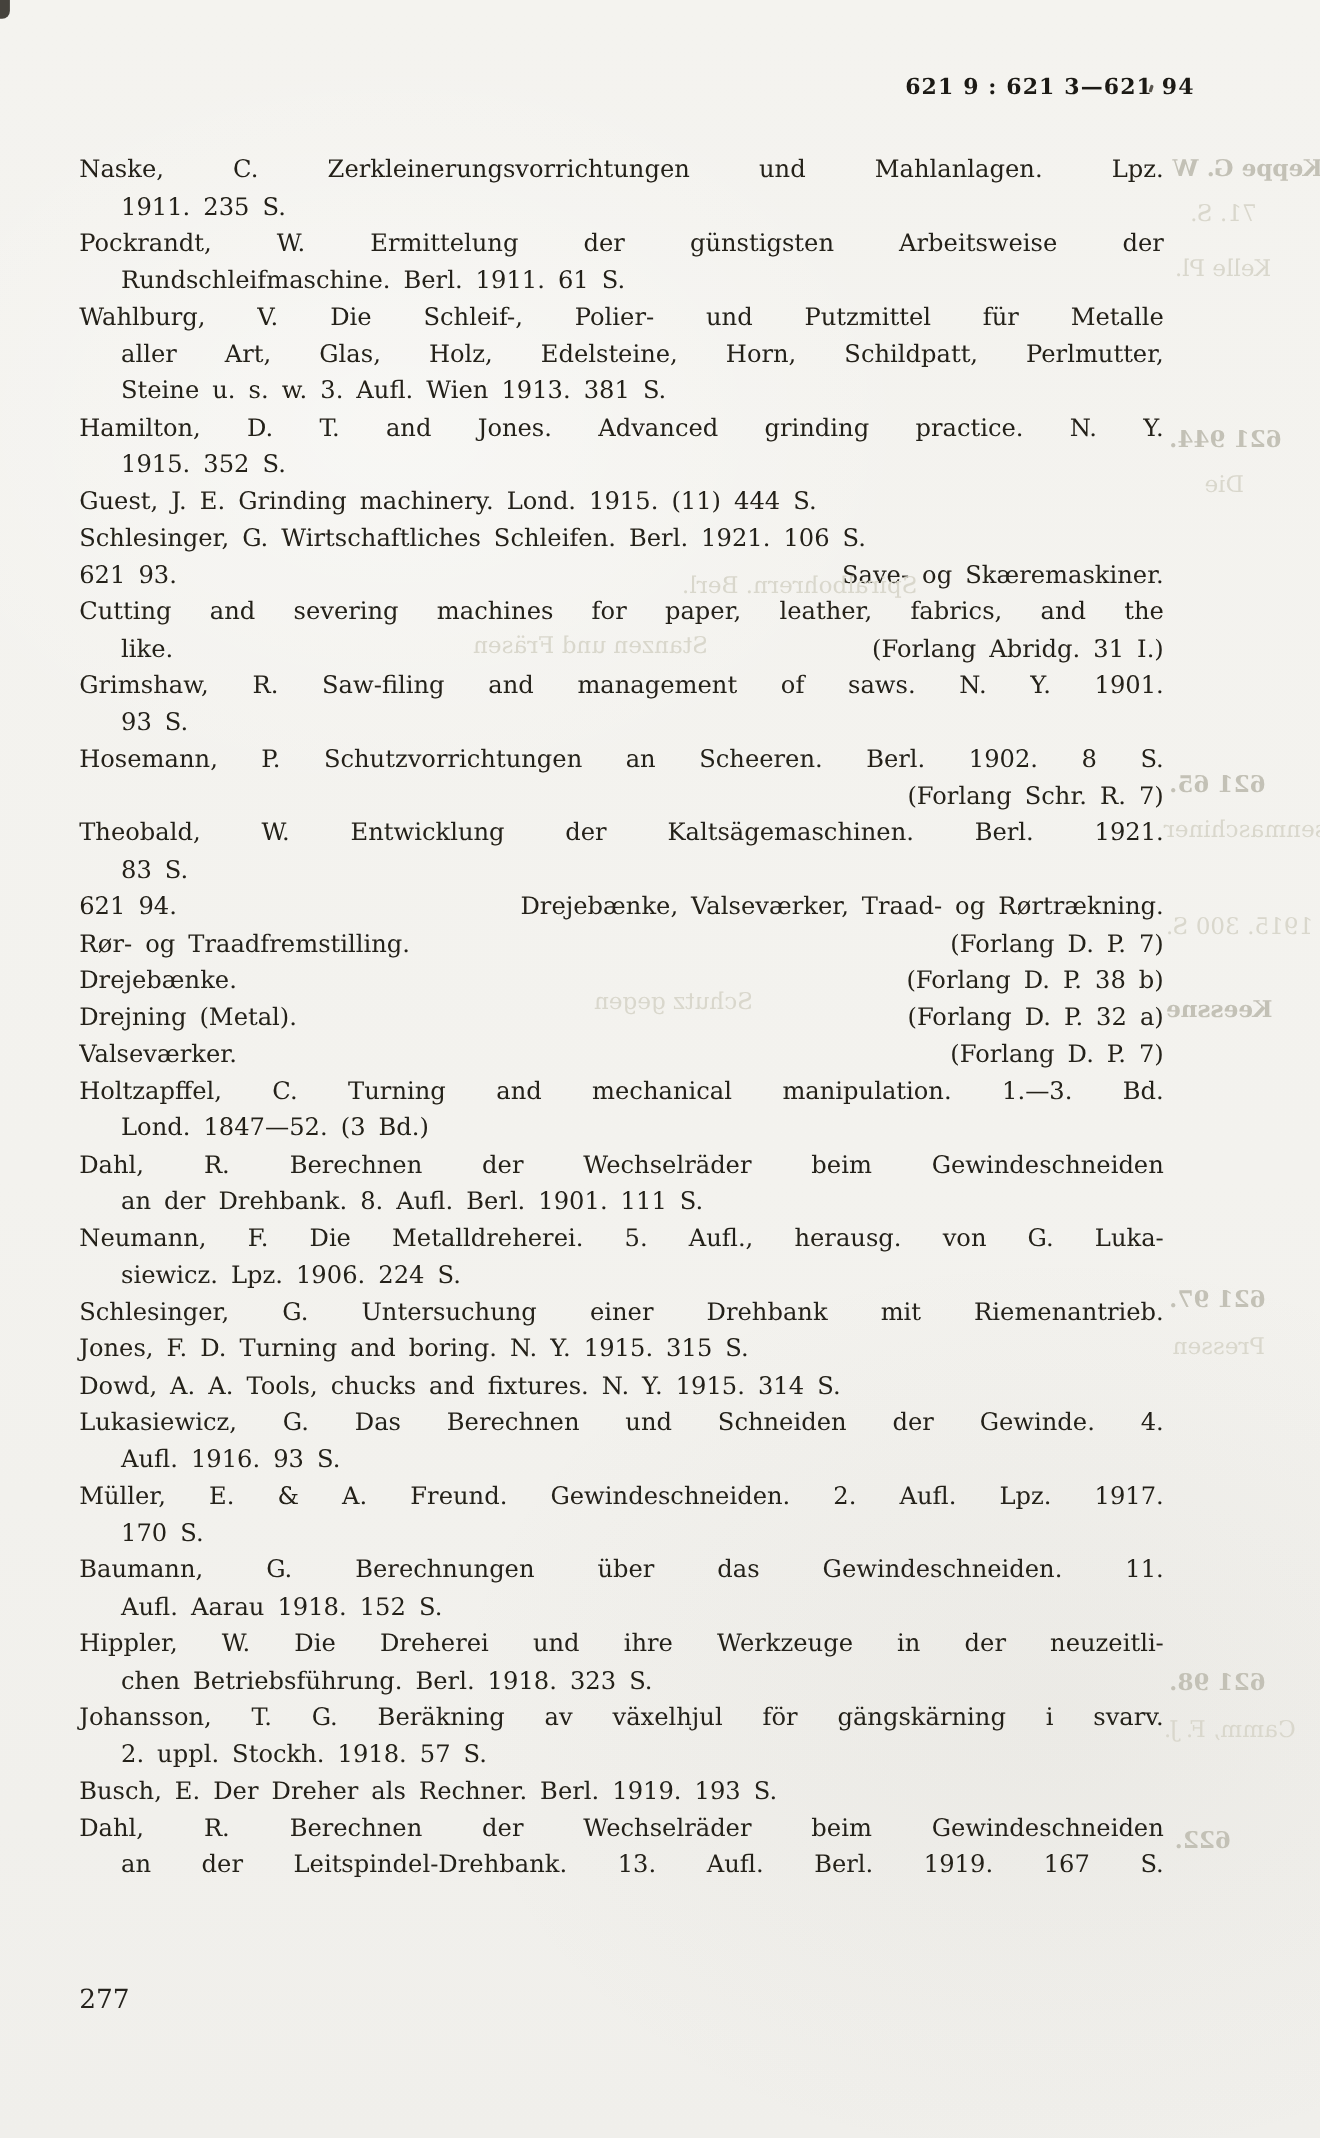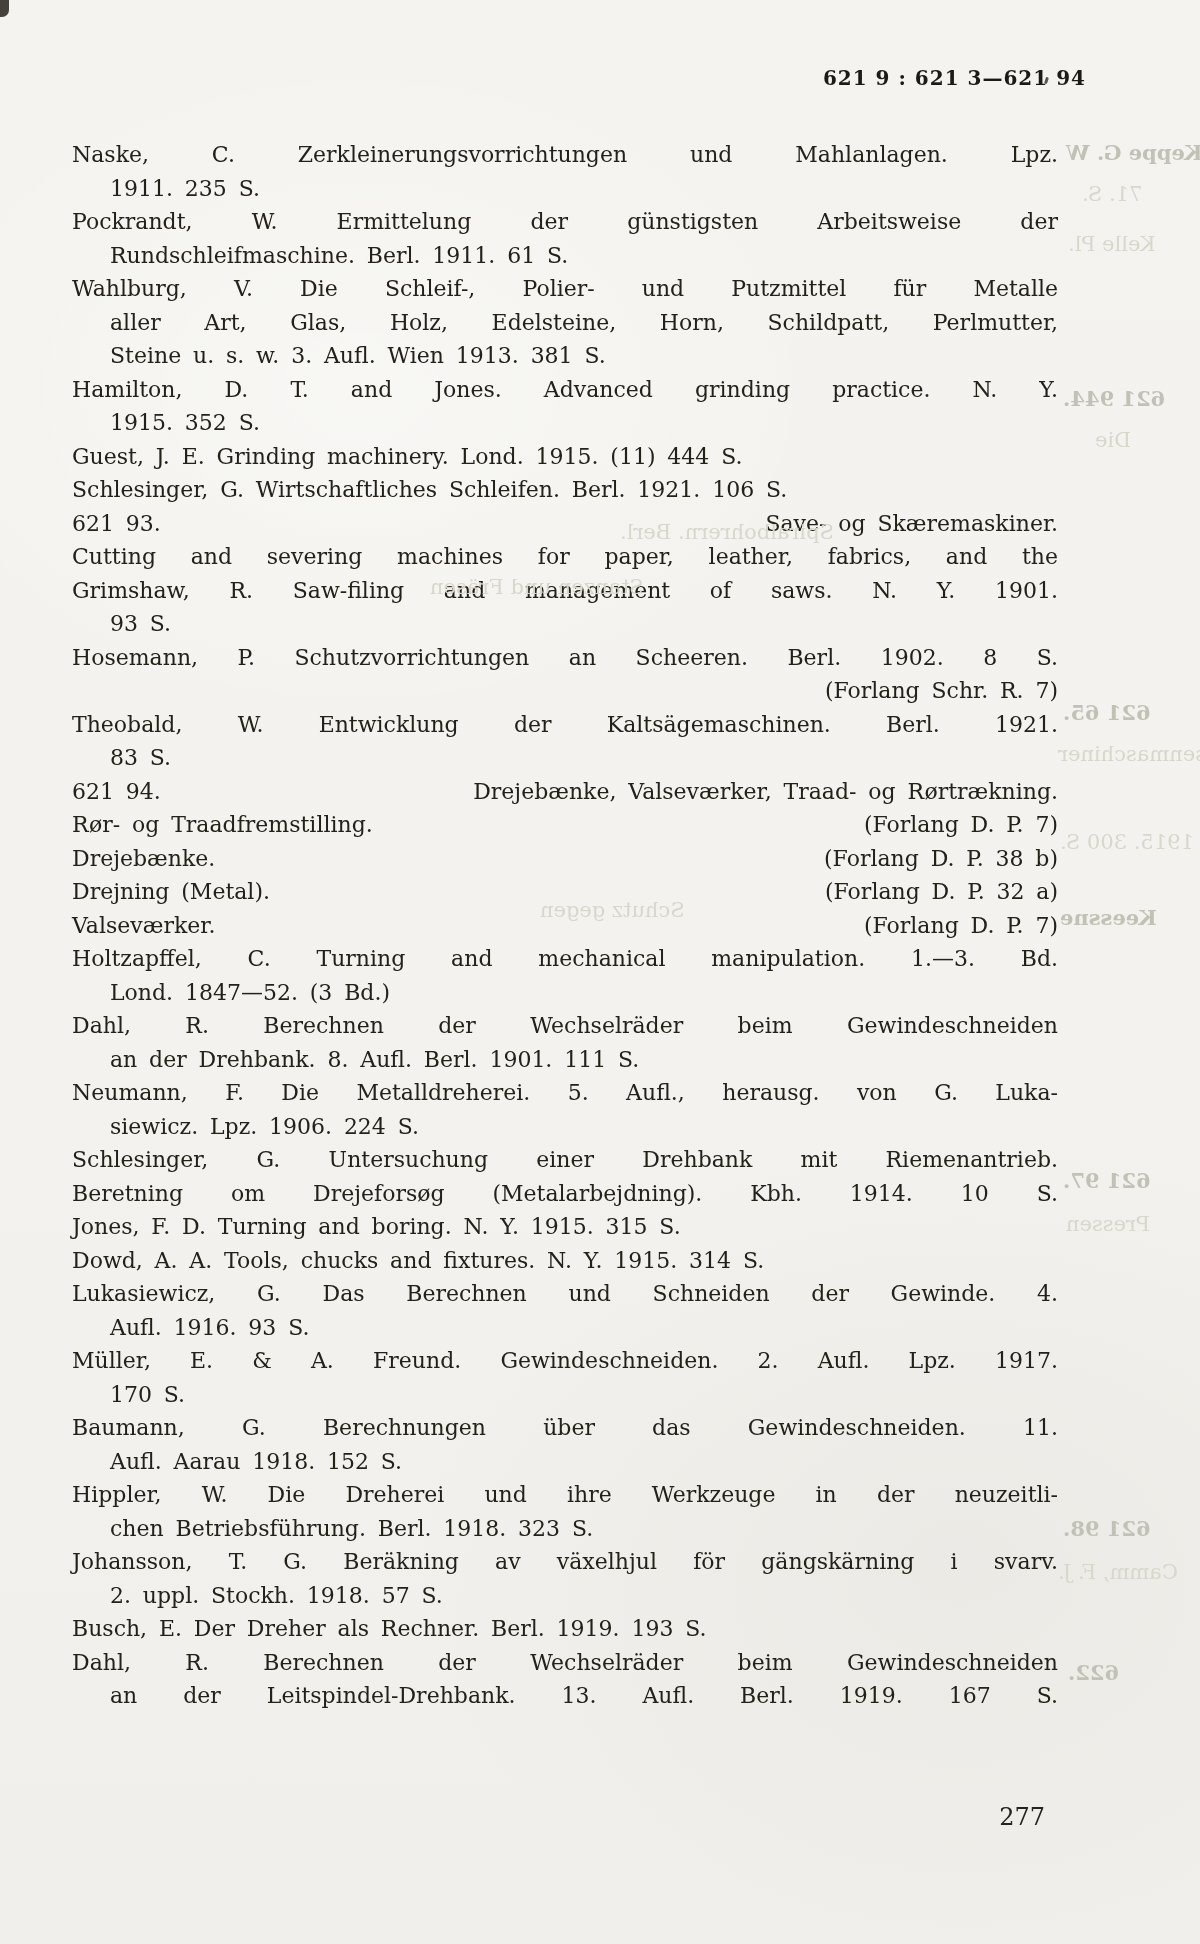--- a/index.html
+++ b/index.html
@@ -41,22 +41,22 @@
     word-spacing: 0.22em;
   }
   .line { white-space: nowrap; }
   .line.j { white-space: normal; text-align: justify; text-align-last: justify; }
   .line.flexrow { display: flex; justify-content: space-between; white-space: nowrap; }
   .line.i1 { padding-left: 38px; }
   .b { font-weight: 400; }
   .right-note { margin-left: auto; white-space: nowrap; }
   .page-number {
     position: absolute;
-    top: 1803px; left: 59px; width: 986px;
-    text-align: right;
+    top: 1803px; left: 72px; width: 986px;
+    text-align: left;
     font-size: 24px;
     color: #26231d;
   }
   
   .ghost {
     position: absolute;
     transform: scaleX(-1);
     transform-origin: center;
     font-size: 21px;
     font-weight: 700;
@@ -100,20 +100,24 @@
       <div class="line i1"><span><span>Steine u. s. w. 3. Aufl. Wien 1913. 381 S.</span></span></div>
       <div class="line j"><span><span class="b">Hamilton, D. T.</span><span> and </span><span class="b">Jones.</span><span> Advanced grinding practice. N. Y.</span></span></div>
       <div class="line i1"><span><span>1915. 352 S.</span></span></div>
       <div class="line"><span><span class="b">Guest, J. E.</span><span> Grinding machinery. Lond. 1915. (11) 444 S.</span></span></div>
       <div class="line"><span><span class="b">Schlesinger, G.</span><span> Wirtschaftliches Schleifen. Berl. 1921. 106 S.</span></span></div>
       <div class="line flexrow">
         <span><span class="b">621 93.</span></span>
         <span class="right-note"><span class="b">Save- og Skæremaskiner.</span></span>
       </div>
       <div class="line j"><span><span>Cutting and severing machines for paper, leather, fabrics, and the</span></span></div>
+      <div class="line i1 flexrow">
+        <span><span>like.</span></span>
+        <span class="right-note"><span>(Forlang Abridg. 31 I.)</span></span>
+      </div>
       <div class="line j"><span><span class="b">Grimshaw, R.</span><span> Saw-filing and management of saws. N. Y. 1901.</span></span></div>
       <div class="line i1"><span><span>93 S.</span></span></div>
       <div class="line j"><span><span class="b">Hosemann, P.</span><span> Schutzvorrichtungen an Scheeren. Berl. 1902. 8 S.</span></span></div>
       <div class="line flexrow">
         <span class="right-note"><span>(Forlang Schr. R. 7)</span></span>
       </div>
       <div class="line j"><span><span class="b">Theobald, W.</span><span> Entwicklung der Kaltsägemaschinen. Berl. 1921.</span></span></div>
       <div class="line i1"><span><span>83 S.</span></span></div>
       <div class="line flexrow">
         <span><span class="b">621 94.</span></span>
@@ -135,21 +139,20 @@
         <span><span>Valseværker.</span></span>
         <span class="right-note"><span>(Forlang D. P. 7)</span></span>
       </div>
       <div class="line j"><span><span class="b">Holtzapffel, C.</span><span> Turning and mechanical manipulation. 1.—3. Bd.</span></span></div>
       <div class="line i1"><span><span>Lond. 1847—52. (3 Bd.)</span></span></div>
       <div class="line j"><span><span class="b">Dahl, R.</span><span> Berechnen der Wechselräder beim Gewindeschneiden</span></span></div>
       <div class="line i1"><span><span>an der Drehbank. 8. Aufl. Berl. 1901. 111 S.</span></span></div>
       <div class="line j"><span><span class="b">Neumann, F.</span><span> Die Metalldreherei. 5. Aufl., herausg. von G. Luka-</span></span></div>
       <div class="line i1"><span><span>siewicz. Lpz. 1906. 224 S.</span></span></div>
       <div class="line j"><span><span class="b">Schlesinger, G.</span><span> Untersuchung einer Drehbank mit Riemenantrieb.</span></span></div>
-      <div class="line j"><span><span>Beretning om Drejeforsøg (Metalarbejdning). Kbh. 1914. 10 S.</span></span></div>
       <div class="line"><span><span class="b">Jones, F. D.</span><span> Turning and boring. N. Y. 1915. 315 S.</span></span></div>
       <div class="line"><span><span class="b">Dowd, A. A.</span><span> Tools, chucks and fixtures. N. Y. 1915. 314 S.</span></span></div>
       <div class="line j"><span><span class="b">Lukasiewicz, G.</span><span> Das Berechnen und Schneiden der Gewinde. 4.</span></span></div>
       <div class="line i1"><span><span>Aufl. 1916. 93 S.</span></span></div>
       <div class="line j"><span><span class="b">Müller, E. &amp; A. Freund.</span><span> Gewindeschneiden. 2. Aufl. Lpz. 1917.</span></span></div>
       <div class="line i1"><span><span>170 S.</span></span></div>
       <div class="line j"><span><span class="b">Baumann, G.</span><span> Berechnungen über das Gewindeschneiden. 11.</span></span></div>
       <div class="line i1"><span><span>Aufl. Aarau 1918. 152 S.</span></span></div>
       <div class="line j"><span><span class="b">Hippler, W.</span><span> Die Dreherei und ihre Werkzeuge in der neuzeitli-</span></span></div>
       <div class="line i1"><span><span>chen Betriebsführung. Berl. 1918. 323 S.</span></span></div>

